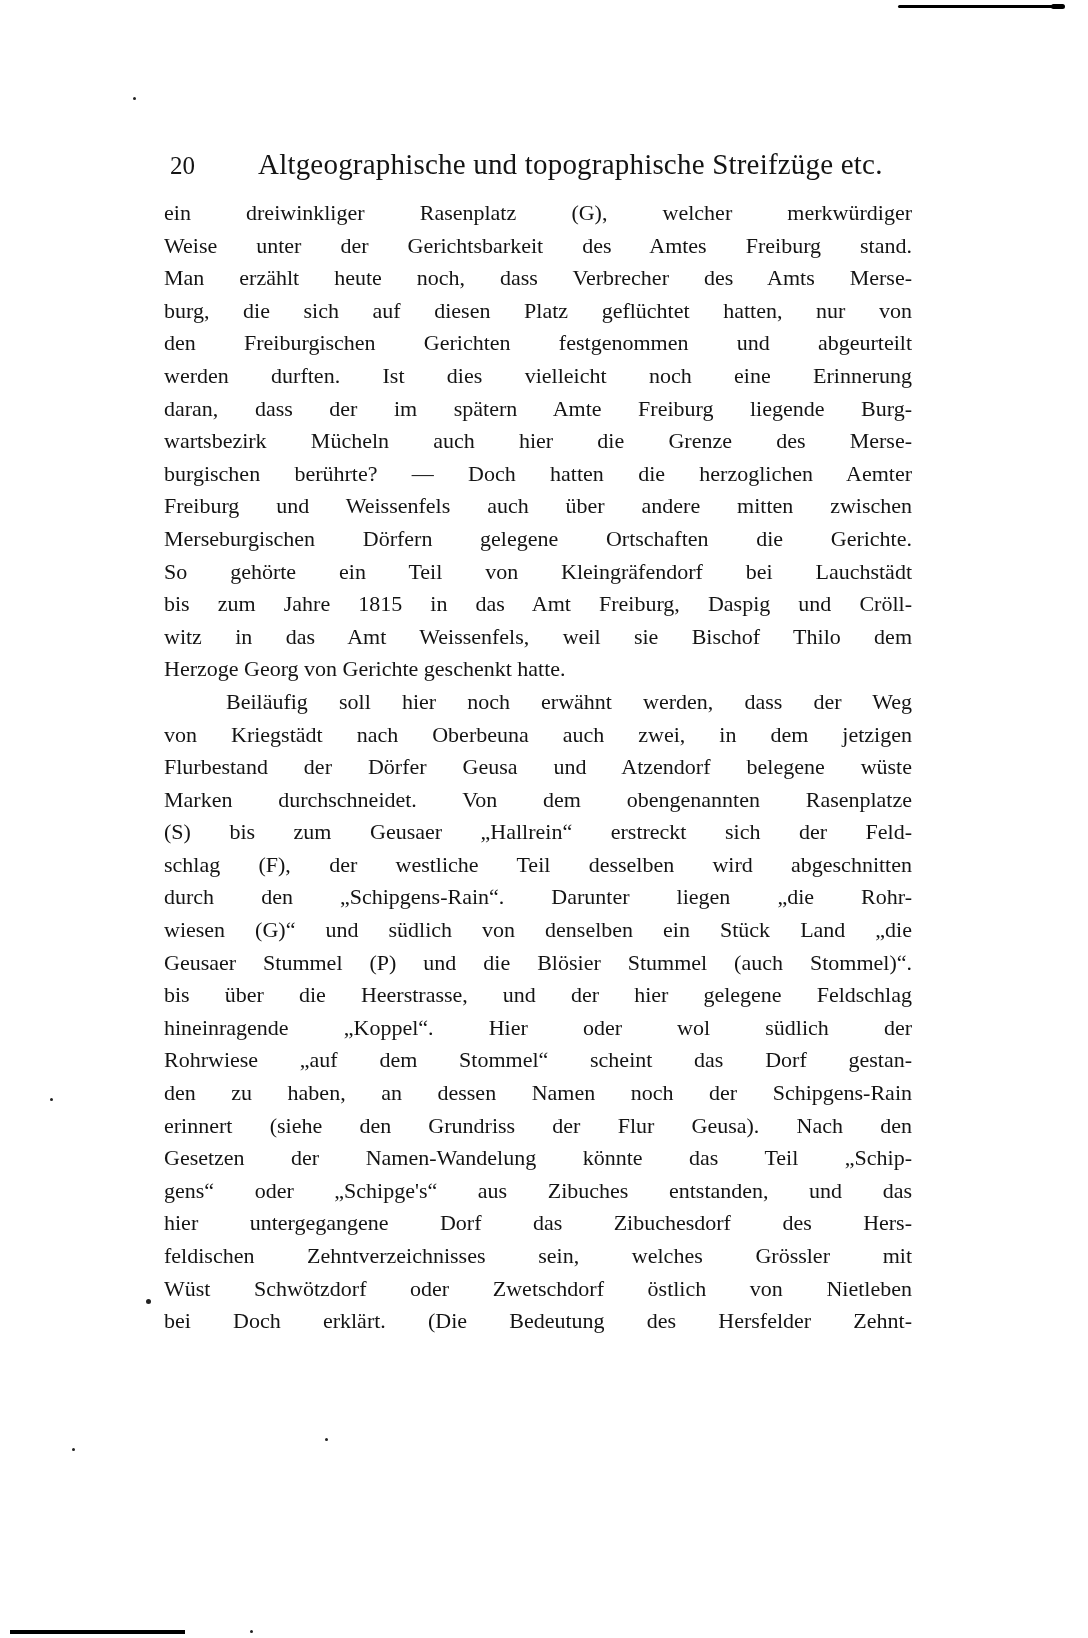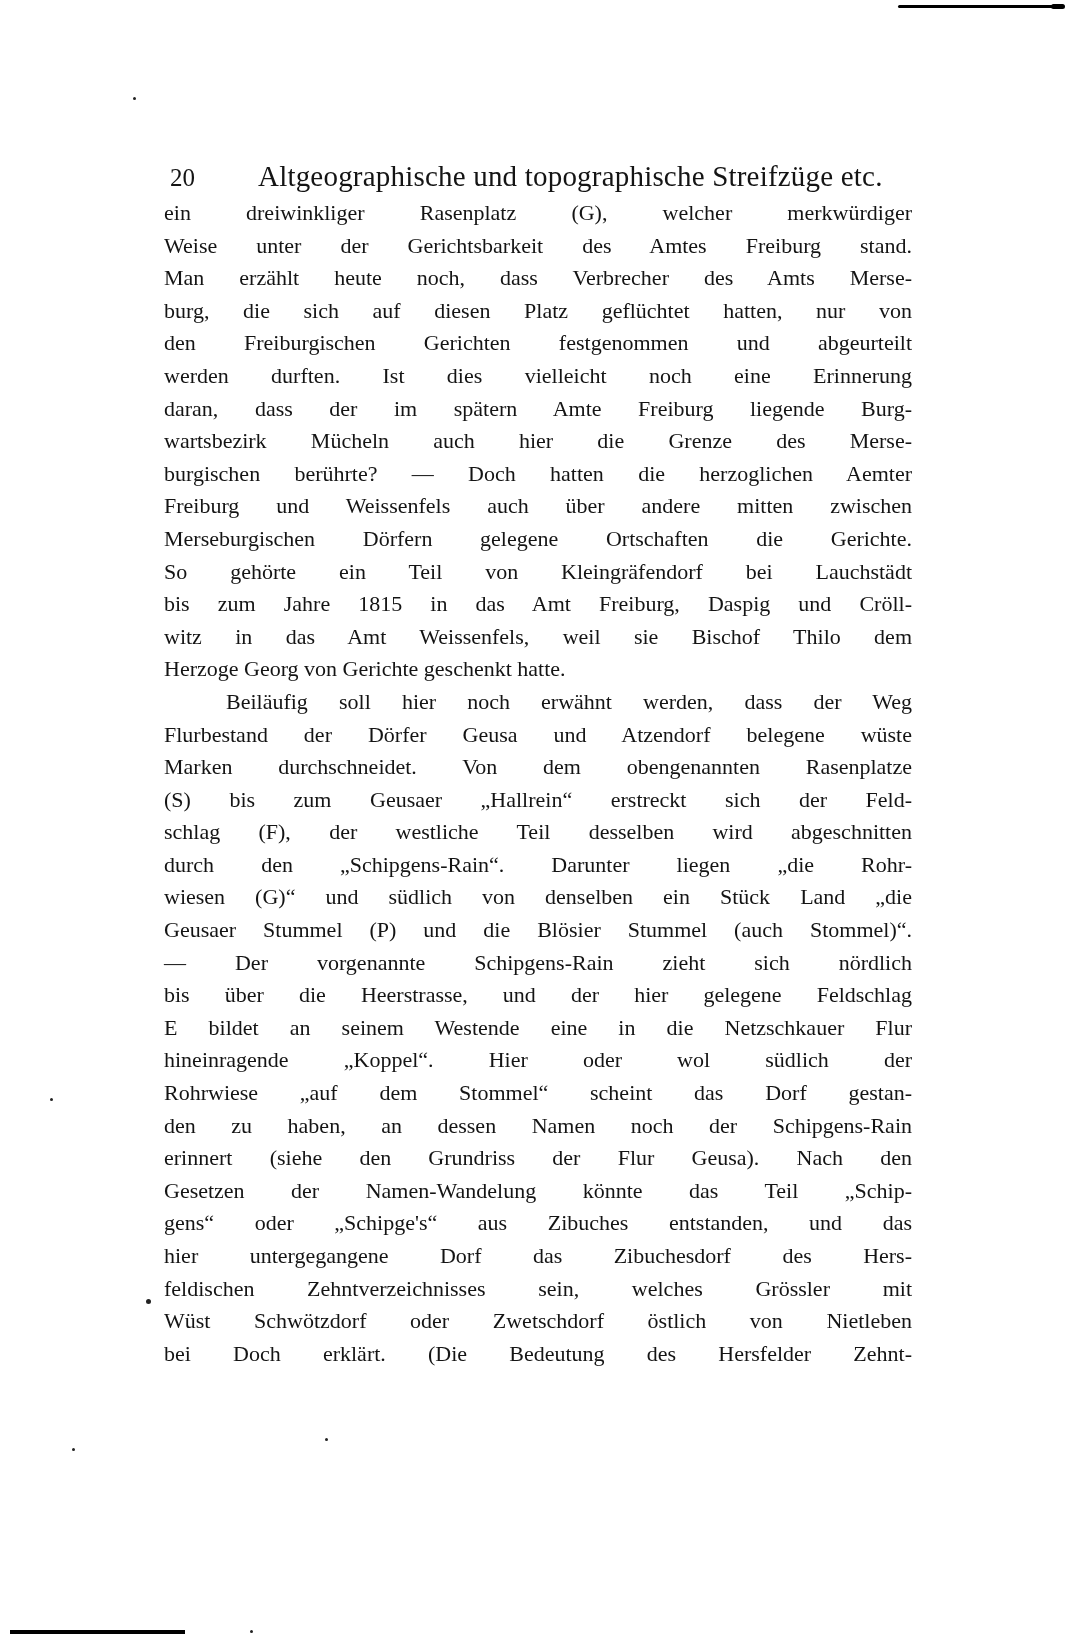--- a/index.html
+++ b/index.html
@@ -50,21 +50,20 @@
       border-radius: 50%;
     }
     .header {
       position: absolute;
       left: 170px;
       top: 148px;
       width: 760px;
       height: 36px;
       display: flex;
       align-items: baseline;
-      margin-top: 12px;
     }
     .page-number {
       font-size: 25px;
       width: 88px;
     }
     .running-title {
       font-size: 29px;
       letter-spacing: 0.2px;
     }
     .body-text {
@@ -116,30 +115,29 @@
   <span class="line">daran, dass der im spätern Amte Freiburg liegende Burg-</span>
   <span class="line">wartsbezirk Mücheln auch hier die Grenze des Merse-</span>
   <span class="line">burgischen berührte? — Doch hatten die herzoglichen Aemter</span>
   <span class="line">Freiburg und Weissenfels auch über andere mitten zwischen</span>
   <span class="line">Merseburgischen Dörfern gelegene Ortschaften die Gerichte.</span>
   <span class="line">So gehörte ein Teil von Kleingräfendorf bei Lauchstädt</span>
   <span class="line">bis zum Jahre 1815 in das Amt Freiburg, Daspig und Cröll-</span>
   <span class="line">witz in das Amt Weissenfels, weil sie Bischof Thilo dem</span>
   <span class="line last">Herzoge Georg von Gerichte geschenkt hatte.</span>
   <span class="line indent">Beiläufig soll hier noch erwähnt werden, dass der Weg</span>
+  <span class="line">von Kriegstädt nach Oberbeuna auch zwei, in dem jetzigen</span>
   <span class="line">Flurbestand der Dörfer Geusa und Atzendorf belegene wüste</span>
   <span class="line">Marken durchschneidet. Von dem obengenannten Rasenplatze</span>
   <span class="line">(S) bis zum Geusaer „Hallrein“ erstreckt sich der Feld-</span>
   <span class="line">schlag (F), der westliche Teil desselben wird abgeschnitten</span>
   <span class="line">durch den „Schipgens-Rain“. Darunter liegen „die Rohr-</span>
   <span class="line">wiesen (G)“ und südlich von denselben ein Stück Land „die</span>
   <span class="line">Geusaer Stummel (P) und die Blösier Stummel (auch Stommel)“.</span>
-  <span class="line">— Der vorgenannte Schipgens-Rain zieht sich nördlich</span>
   <span class="line">bis über die Heerstrasse, und der hier gelegene Feldschlag</span>
-  <span class="line">E bildet an seinem Westende eine in die Netzschkauer Flur</span>
   <span class="line">hineinragende „Koppel“. Hier oder wol südlich der</span>
   <span class="line">Rohrwiese „auf dem Stommel“ scheint das Dorf gestan-</span>
   <span class="line">den zu haben, an dessen Namen noch der Schipgens-Rain</span>
   <span class="line">erinnert (siehe den Grundriss der Flur Geusa). Nach den</span>
   <span class="line">Gesetzen der Namen-Wandelung könnte das Teil „Schip-</span>
   <span class="line">gens“ oder „Schipge's“ aus Zibuches entstanden, und das</span>
   <span class="line">hier untergegangene Dorf das Zibuchesdorf des Hers-</span>
   <span class="line">feldischen Zehntverzeichnisses sein, welches Grössler mit</span>
   <span class="line">Wüst Schwötzdorf oder Zwetschdorf östlich von Nietleben</span>
   <span class="line">bei Doch erklärt. (Die Bedeutung des Hersfelder Zehnt-</span>

